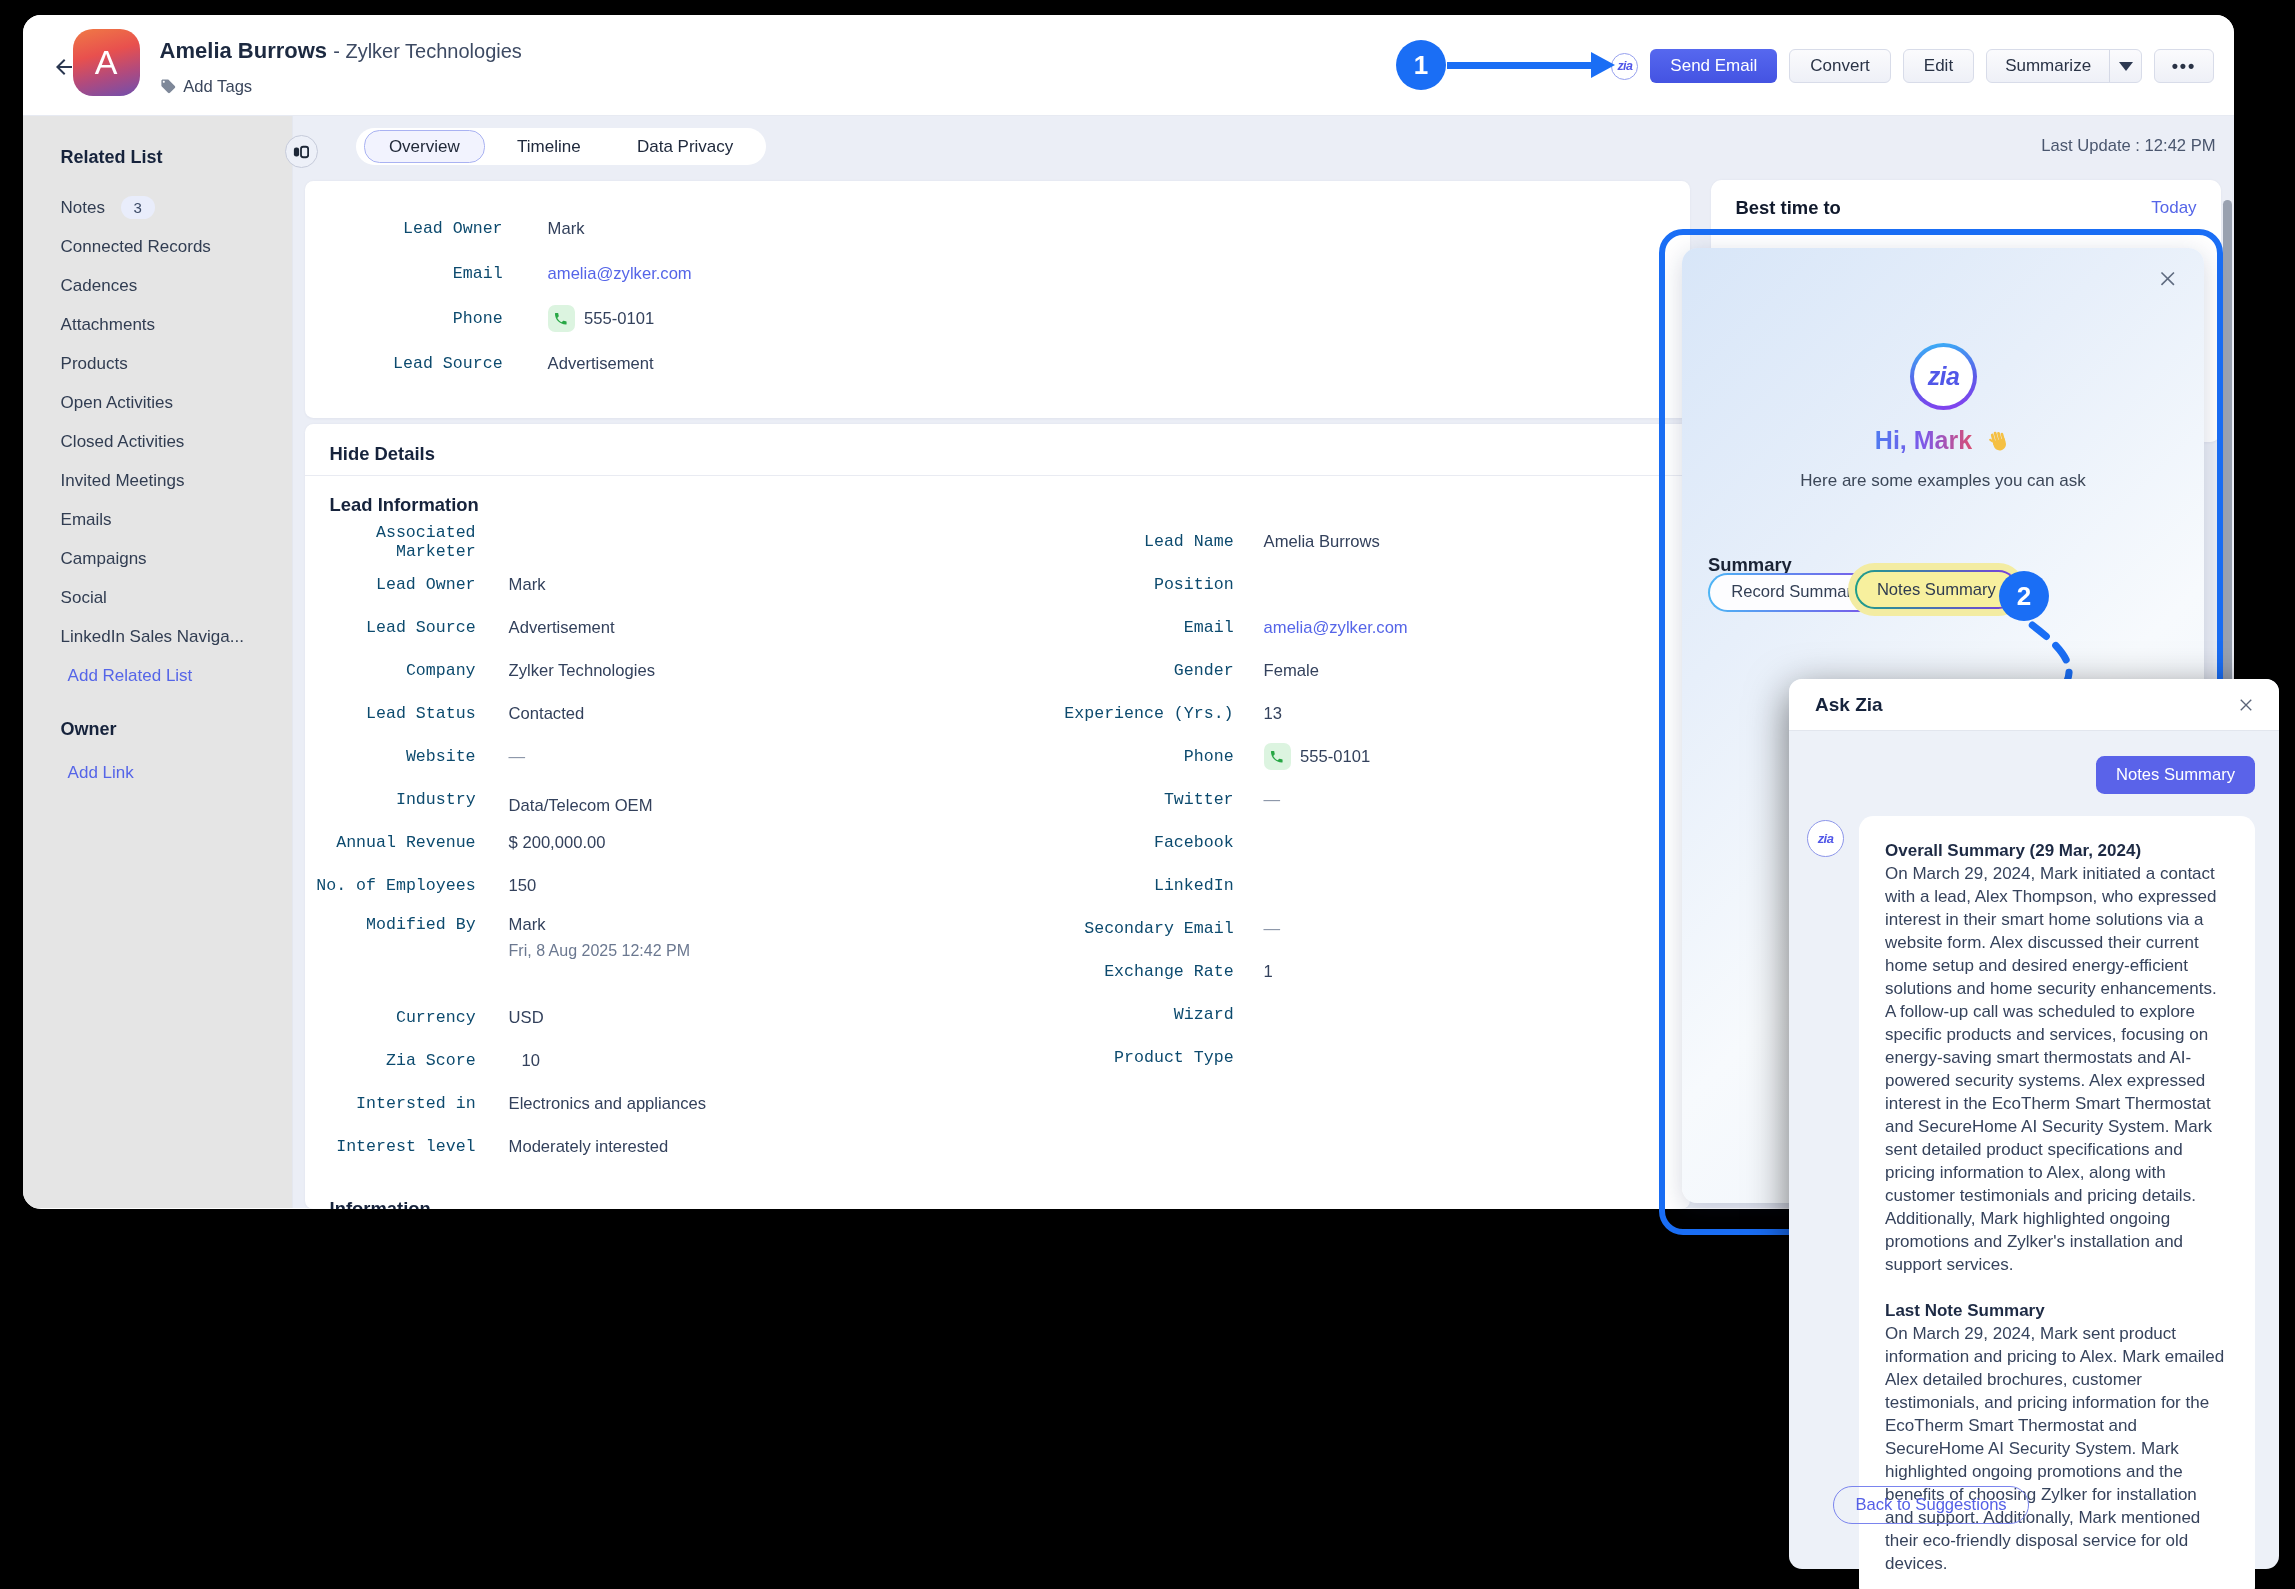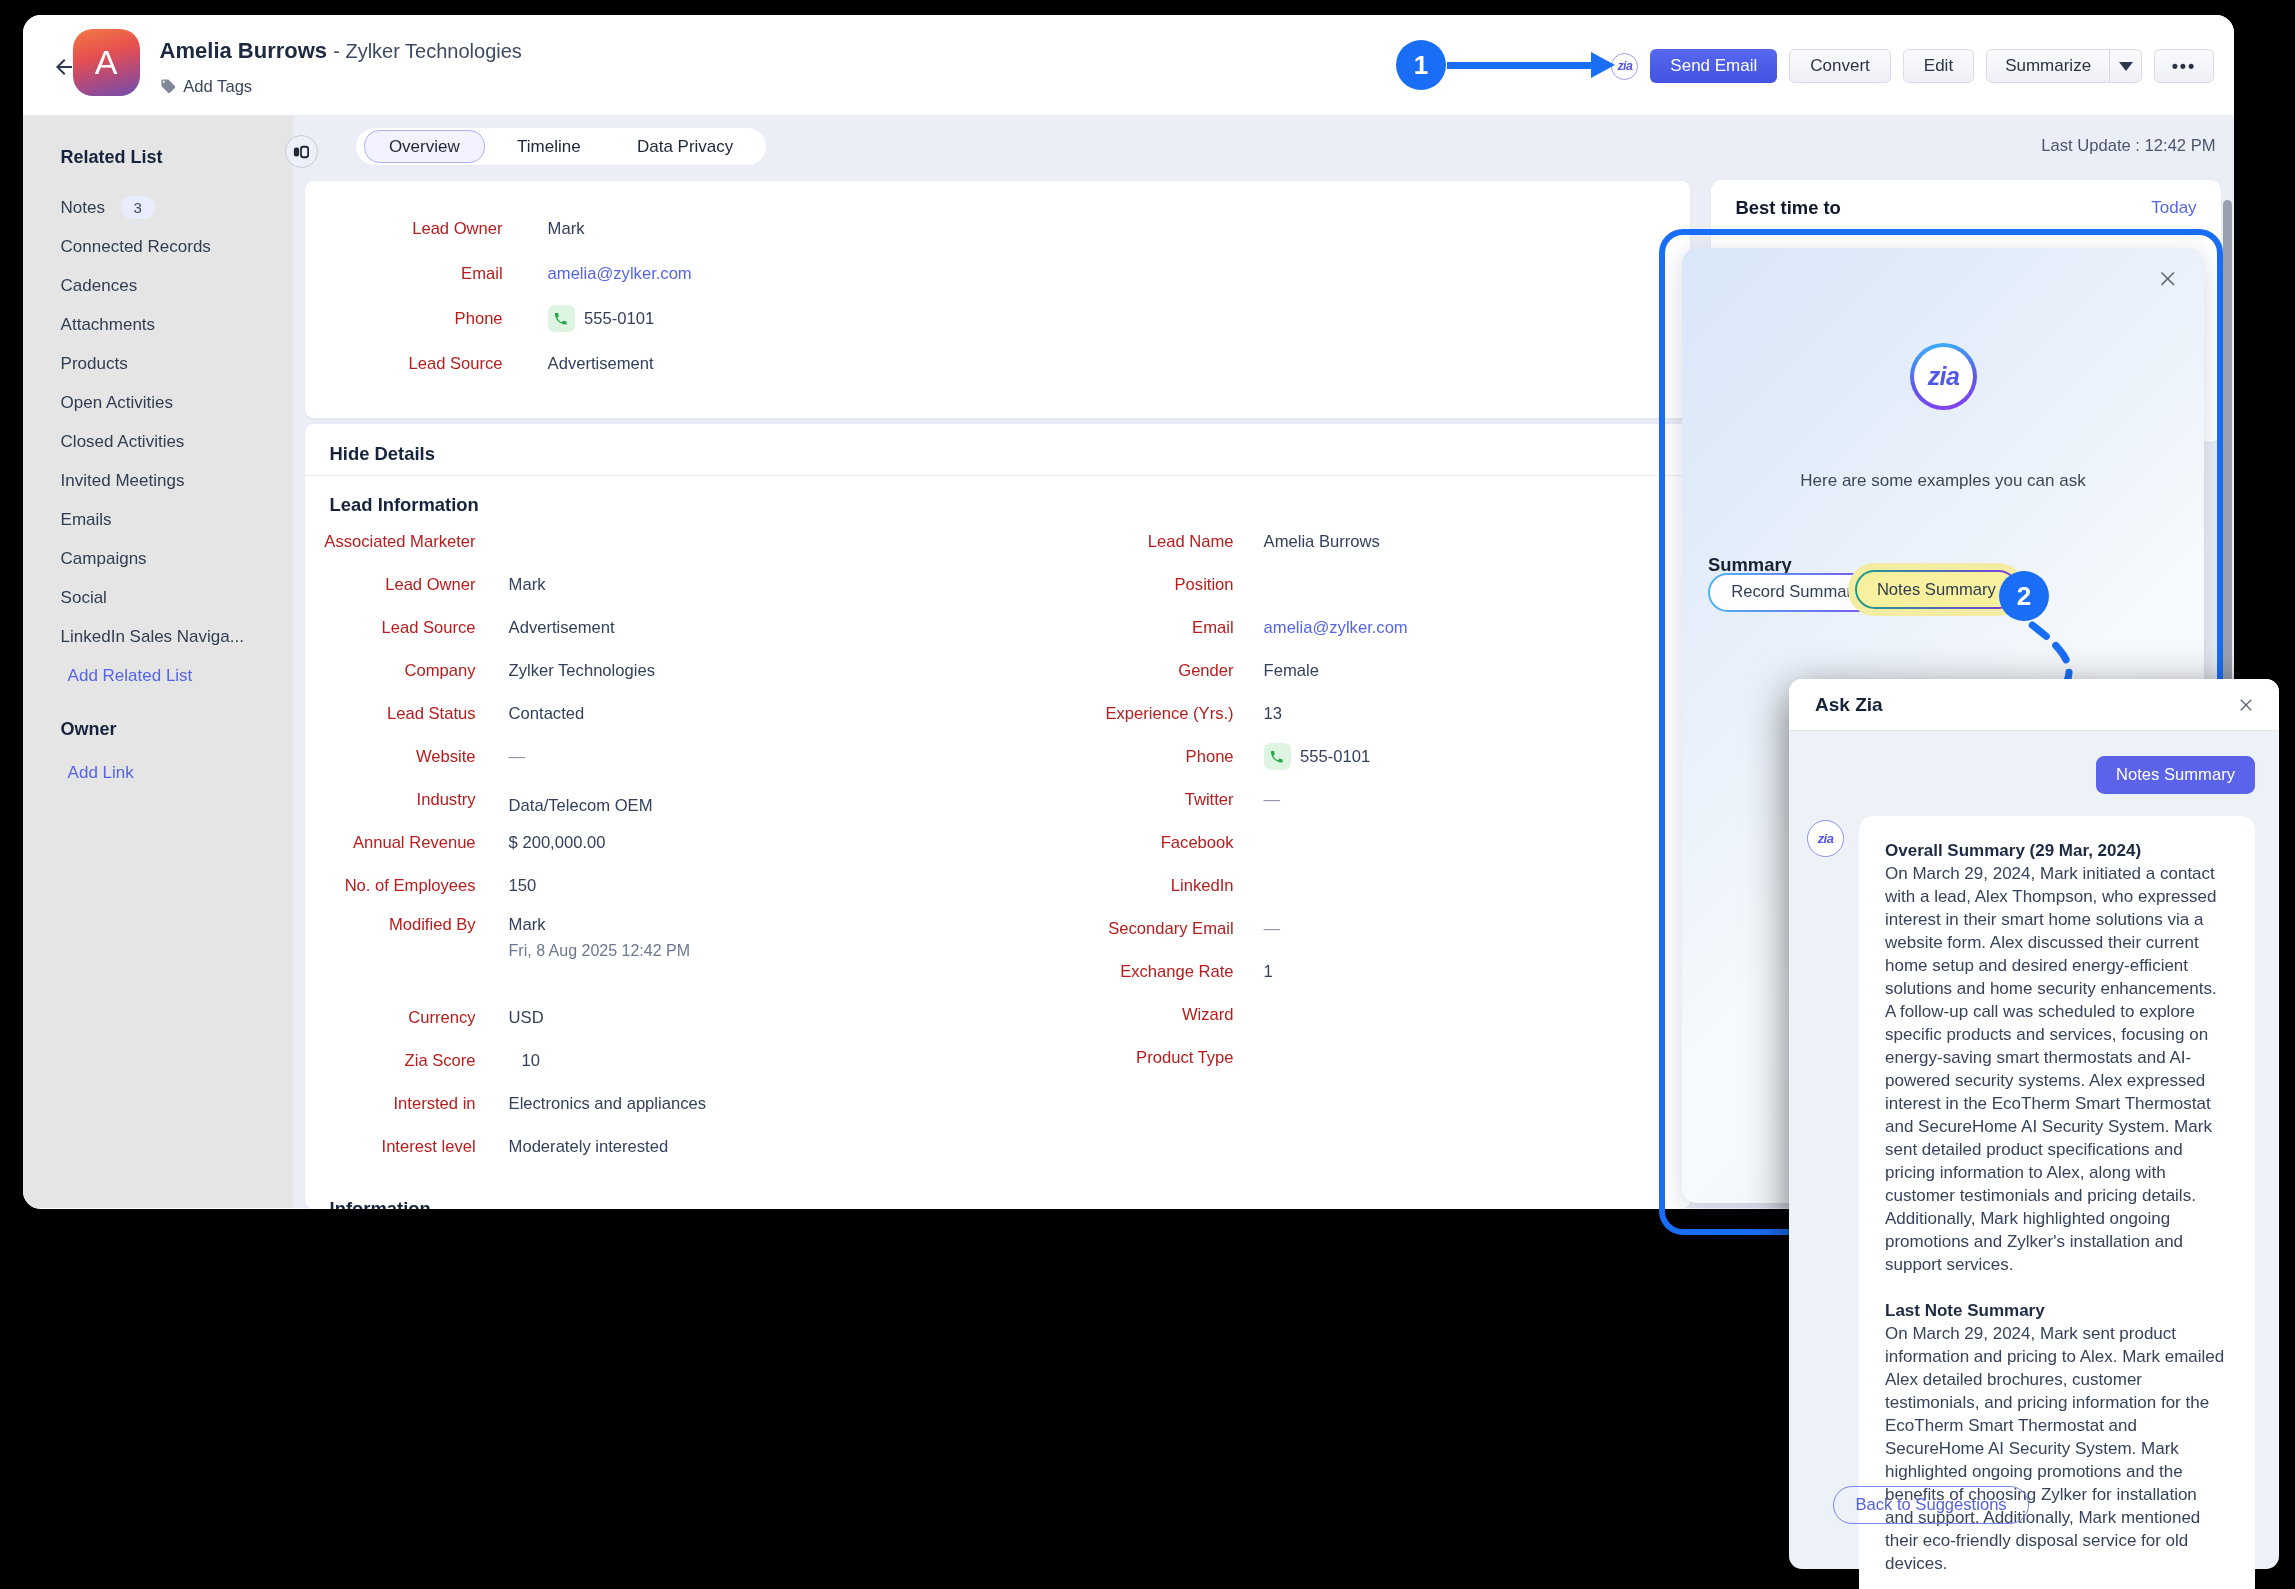--- a/index.html
+++ b/index.html
@@ -55,21 +55,21 @@
   .tab.active { background:#f2f3fe; border:1.2px solid #a9b2f2; color:#1f2737; }
   .last-update { position:absolute; right:18px; top:121px; font-size:16.6px; color:#4a566e; z-index:4; }
 
   
   .card { position:absolute; background:#fff; border-radius:8.3px; box-shadow:0 0.6px 2.4px rgba(30,40,80,.05); }
   .quick-card { left:282px; top:166px; width:1385px; height:237px; }
   .details-card { left:282px; top:409px; width:1385px; height:785px; }
   .right-card { left:1688px; top:165px; width:510px; height:262px; border-radius:10.7px; }
 
   .frow { display:flex; align-items:center; }
-  .flabel { text-align:right; font-size:16.6px; color:#b91c1c; flex:none; }
+  .flabel { text-align:right; font-size:16.6px; color:#0c4a6e; flex:none;font-family:Liberation Mono, monospace; }
   .fvalue { font-size:16.6px; color:#33415c; display:flex; align-items:center; gap:9.5px; }
   .type-link .fvalue { color:#5565e8; }
   .type-muted .fvalue { color:#8b96a8; }
   .phone-ico { display:none; width:27px; height:27px; border-radius:7.1px; background:#dcf4e0; align-items:center; justify-content:center; }
   .type-phone .phone-ico { display:flex; }
 
   .quick-rows { position:absolute; left:0; top:25px; width:100%; }
   .quick-rows .frow { height:45px; }
   .quick-rows .flabel { width:198px; }
   .quick-rows .fvalue { margin-left:45px; }
@@ -589,20 +589,33 @@
   <div class="ov-close">
     <svg width="21.4" height="21.4" viewBox="0 0 24 24">
         <path d="M5 5 L19 19 M19 5 L5 19" stroke="#5f6b80" stroke-width="1.8" fill="none"></path>
       </svg>
   </div>
   <div class="zia-big-circle">
     <div class="zia-big-inner">
         <span class="zia-word">zia</span>
       </div>
   </div>
+  <div class="hi-row">
+    <span class="hi-text">Hi, Mark</span>
+    <svg width="26" height="26" viewBox="0 0 24 24">
+      <g transform="rotate(-15 12 12)">
+        <rect x="7" y="4" width="2.6" height="11" rx="1.3" fill="#f5c043"></rect>
+        <rect x="10" y="3" width="2.6" height="12" rx="1.3" fill="#f5c043"></rect>
+        <rect x="13" y="4" width="2.6" height="11" rx="1.3" fill="#f5c043"></rect>
+        <rect x="16" y="5.5" width="2.4" height="9.5" rx="1.2" fill="#f5c043"></rect>
+        <path d="M6.5 12 L4.5 9.5 C3.8 8.7 5 7.6 5.8 8.3 L8 10.5z" fill="#f5c043"></path>
+        <path d="M7 11h11.5v4.5c0 3-2.5 5.5-5.7 5.5S7 18.5 7 15.5z" fill="#f5c043"></path>
+      </g>
+    </svg>
+  </div>
   <div class="examples-hint">Here are some examples you can ask</div>
   <div class="ov-summary-label">Summary</div>
   <div class="chip-grad chip-record">
     <div class="chip-inner">Record Summary</div>
   </div>
   <div class="chip-notes-glow">
     <div class="chip-notes-grad">
       <div class="chip-notes-inner">Notes Summary</div>
     </div>
   </div>

